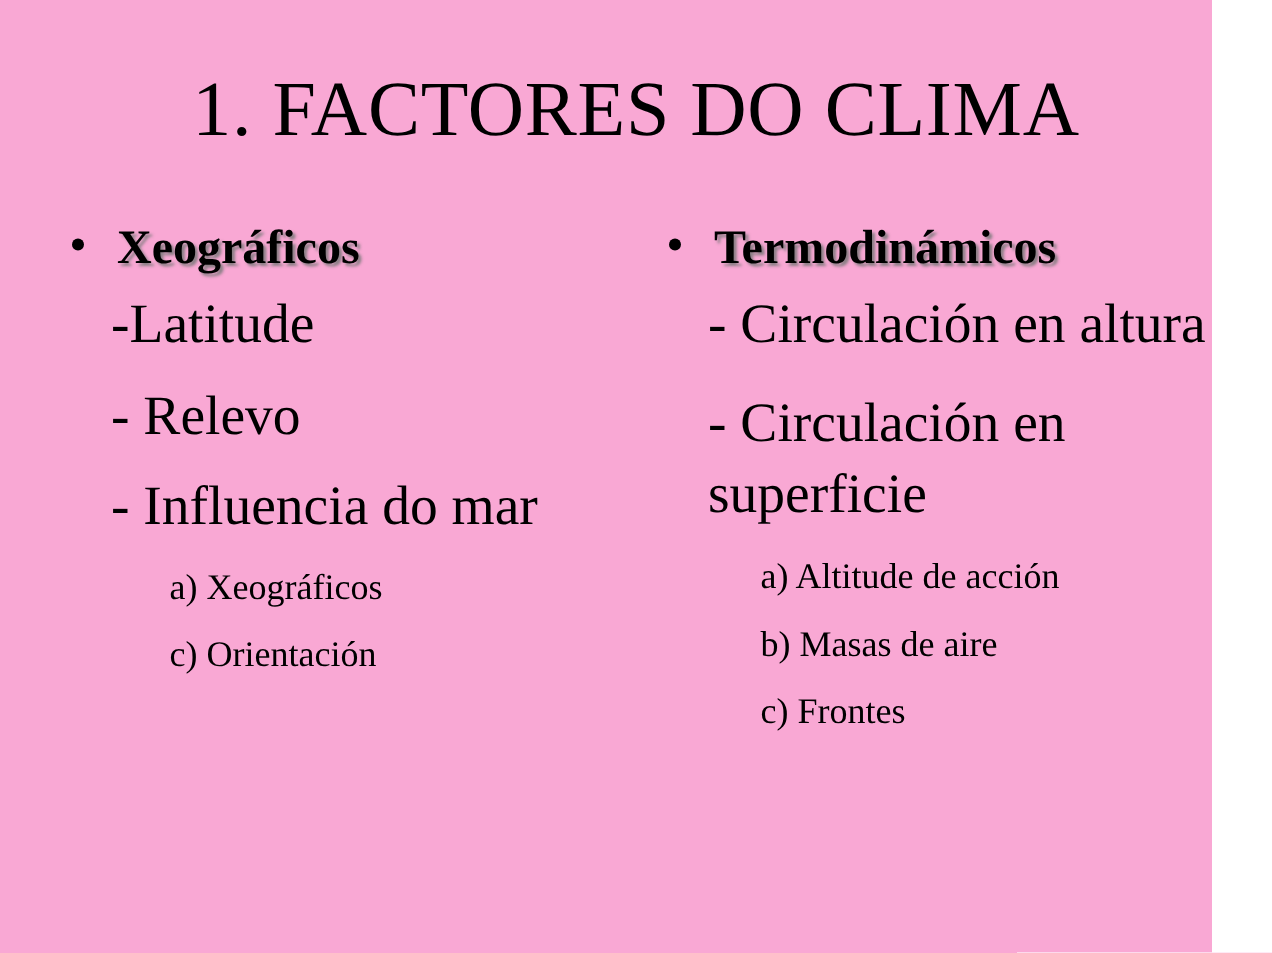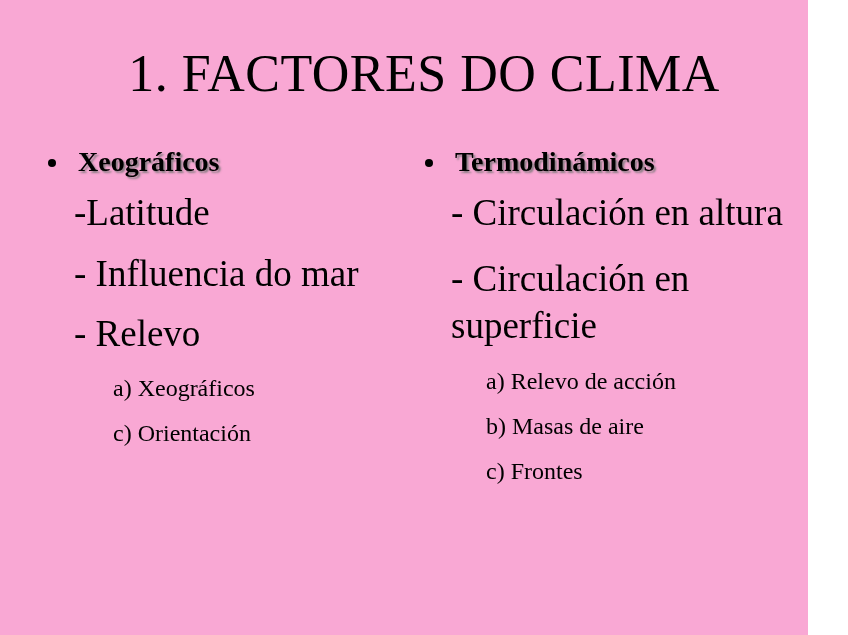--- a/index.html
+++ b/index.html
@@ -33,27 +33,27 @@
     line-height: 1.08;
     white-space: nowrap;
   }
 
   
   .column {
     position: absolute;
     top: 148px;
   }
   .column-left  { left: 40px;  width: 390px; }
-  .column-right { left: 417px; width: 400px; }
+  .column-right { left: 438px; width: 400px; }
 
   
   .lvl1 {
     position: relative;
     padding-left: 38px;
-    font-size: 28px;
+    font-size: 32px;
     font-weight: bold;
     line-height: 1.0;
     margin: 0 0 18px 0;
     text-shadow: 2px 2px 2px rgba(120,120,120,0.85);
   }
   .lvl1 .bullet {
     position: absolute;
     left: 8px;
     top: 11px;
     width: 8px;
@@ -99,41 +99,41 @@
   <div class="slide-title">1. FACTORES DO CLIMA</div>
 
   <div class="column column-left">
 
     <div class="lvl1">
       <span class="bullet"></span>
       <span>Xeográficos</span>
     </div>
 
     <div class="lvl2">-Latitude</div>
+    <div class="lvl2">- Relevo</div>
     <div class="lvl2">- Influencia do mar</div>
-    <div class="lvl2">- Relevo</div>
 
     <div class="lvl3-group">
       <div class="lvl3">a) Xeográficos</div>
       <div class="lvl3">c) Orientación</div>
     </div>
 
   </div>
 
   <div class="column column-right">
 
     <div class="lvl1">
       <span class="bullet"></span>
       <span>Termodinámicos</span>
     </div>
 
     <div class="lvl2">- Circulación en altura</div>
     <div class="lvl2 wrap">- Circulación en superficie</div>
 
     <div class="lvl3-group">
-      <div class="lvl3">a) Relevo de acción</div>
+      <div class="lvl3">a) Altitude de acción</div>
       <div class="lvl3">b) Masas de aire</div>
       <div class="lvl3">c) Frontes</div>
     </div>
 
   </div>
 
 </div>
 
 </body></html>

